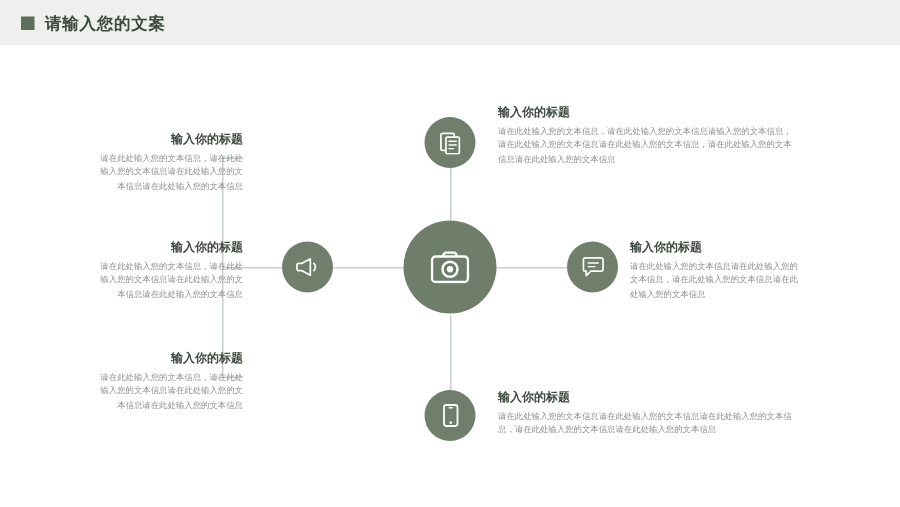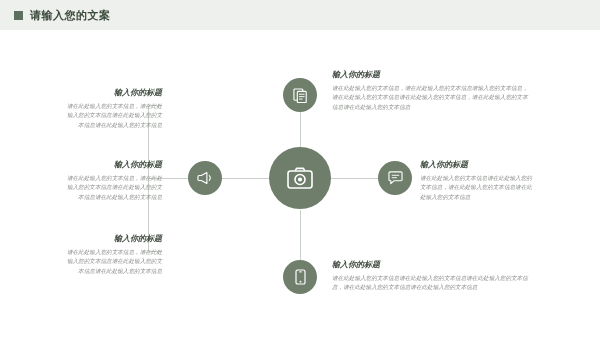--- a/index.html
+++ b/index.html
@@ -71,21 +71,20 @@
   }
   .circle-sm {
     width: 34px;
     height: 34px;
   }
   .circle svg { display: block; }
 
   
   .txt-block {
     position: absolute;
-    font-style: italic;
   }
   .txt-head {
     font-size: 8px;
     font-weight: bold;
     color: #3f4a3f;
     margin-bottom: 4px;
     line-height: 1.2;
   }
   .txt-body {
     font-size: 5.6px;

